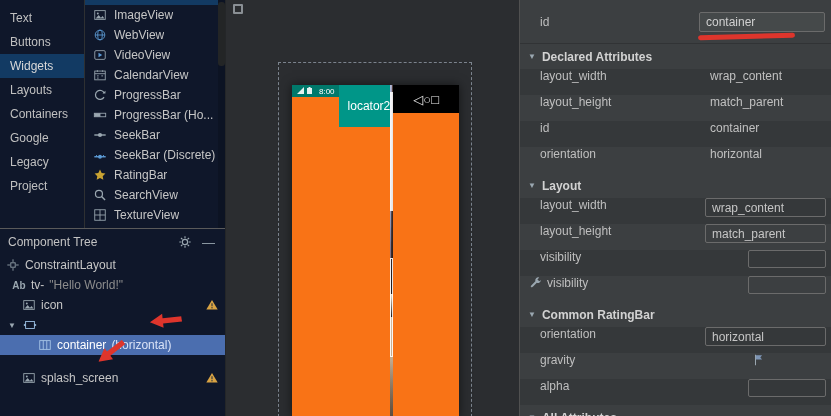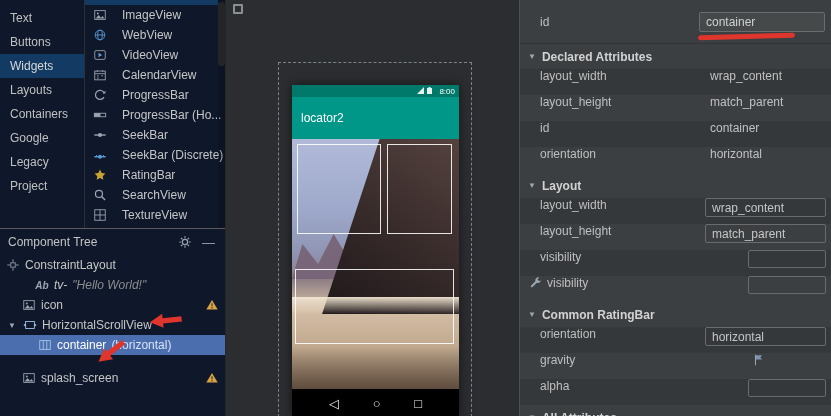--- a/index.html
+++ b/index.html
@@ -8,21 +8,21 @@
   .app{position:relative;width:831px;height:416px;display:flex}
 
   
   .left{width:225px;display:flex;flex-direction:column;background:#0f172a}
   .palette{height:228px;display:flex;overflow:hidden}
   .palette-cats{width:85px;padding-top:6px;border-right:1px solid #2e3032}
   .cat{height:24px;line-height:24px;padding-left:10px;color:#c0c0c0;cursor:default;white-space:nowrap}
   .cat.sel{background:#123a63;color:#d8d8d8}
   .palette-widgets{flex:1;position:relative;padding-top:5px;overflow:hidden}
   .top-strip{position:absolute;top:0;left:0;right:7px;height:5px;background:#123a63}
-  .witem{height:20px;display:flex;align-items:center;gap:15px;padding-left:8px;white-space:nowrap}
+  .witem{height:20px;display:flex;align-items:center;gap:7px;padding-left:8px;white-space:nowrap}
   .wlabel{color:#c6c6c6;overflow:hidden;text-overflow:ellipsis}
   .icon{width:14px;height:14px;flex:none;display:inline-block;line-height:0}
   .wtrack{position:absolute;right:0;top:0;bottom:0;width:7px;background:rgba(0,0,0,.15)}
   .wthumb{position:absolute;right:0;top:2px;width:7px;height:64px;background:#232526;border-radius:3px}
 
   
   .ctree{flex:1;position:relative;border-top:1px solid #5a5a5a;overflow:hidden}
   .ctree-header{height:26px;display:flex;align-items:center;padding:0 10px 0 8px;gap:10px}
   .ctree-title{color:#c3c3c3;margin-right:auto}
   .minim{color:#9aa7b0;font-size:13px;line-height:13px;cursor:default}
@@ -36,21 +36,21 @@
   .ab{color:#9aa7b0;font-size:10px;font-weight:bold;width:14px;flex:none;text-align:center}
   .warn{margin-left:auto}
   .tree-arrow{position:absolute;pointer-events:none}
   .tree-arrow-1{left:150px;top:84px;transform:rotate(-6deg)}
   .tree-arrow-2{left:96px;top:115px;transform:rotate(-38deg)}
 
   
   .design{width:295px;position:relative;background:#2b2d30;border-left:1px solid #242628;border-right:1px solid #505050}
   .corner-icon{position:absolute;left:7px;top:4px;width:10px;height:10px;border:2px solid #8a8f94;border-radius:1px}
   .sel-bounds{position:absolute;left:52px;top:62px;width:194px;height:360px;border:1px dashed #7b838d}
-  .phone{position:absolute;left:13px;top:22px;width:167px;height:332px;background:#fef9c3;display:flex;flex-direction:column;box-shadow:0 0 10px rgba(0,0,0,.55)}
+  .phone{position:absolute;left:13px;top:22px;width:167px;height:332px;background:#f97316;display:flex;flex-direction:row;box-shadow:0 0 10px rgba(0,0,0,.55)}
   .statusbar{height:12px;background:#00796b;display:flex;justify-content:flex-end;align-items:center;gap:3px;padding:0 4px;color:#fff;font-size:8px}
   .appbar{height:42px;background:#009688;color:#fff;display:flex;align-items:center;padding-left:9px;font-size:12px}
   .pcontent{flex:1;position:relative;overflow:hidden}
   .ph-base{position:absolute;inset:0;background:linear-gradient(180deg,#b2bad9 0%,#9ea9cb 28%,#8f94b3 46%,#8d7e84 56%,#d4bea6 68%,#c2ab90 82%,#8f7963 100%)}
   .ph-mtn-right{position:absolute;right:0;top:0;width:82%;height:70%;clip-path:polygon(42% 0,100% 0,100% 100%,0 100%);background:linear-gradient(215deg,#55423f 0%,#3a2d2c 45%,#1e1719 100%)}
   .ph-mtn-left{position:absolute;left:0;top:36%;width:52%;height:20%;clip-path:polygon(0 100%,12% 30%,30% 70%,48% 10%,65% 60%,82% 35%,100% 100%);background:#776377;opacity:.95}
   .ph-shore{position:absolute;left:0;right:0;top:63%;height:7%;background:linear-gradient(180deg,rgba(243,232,211,.95),rgba(243,232,211,0))}
   .ph-fg{position:absolute;left:0;right:0;bottom:0;height:17%;background:linear-gradient(180deg,rgba(70,52,40,0),rgba(55,40,30,.55))}
   .ovl{position:absolute;border:1px solid rgba(255,255,255,.88)}
   .ovl-a{left:3%;top:2%;width:50%;height:36%}
@@ -190,21 +190,21 @@
         <span class="minim">—</span>
       </div>
       <div id="ctree-list">
           <div class="trow" style="padding-left: 6px;">
             <span class="icon"><svg width="14" height="14" viewBox="0 0 16 16">
                 <path d="M1.5 8h3M11.5 8h3M8 1.5v3M8 11.5v3" stroke="#9aa7b0"></path>
                 <rect x="5.5" y="5.5" width="5" height="5" fill="none" stroke="#9aa7b0"></rect>
               </svg></span>
             <span class="tlabel">ConstraintLayout</span>
           </div>
-          <div class="trow" style="padding-left: 35px; font-style: italic;">
+          <div class="trow" style="padding-left: 12px;">
             <span class="ab">Ab</span>
             <span class="tlabel">tv-</span>
             <span class="suffix"> "Hello World!"</span>
           </div>
           <div class="trow" style="padding-left: 22px;">
             <span class="icon"><svg width="14" height="14" viewBox="0 0 16 16">
                 <rect x="2" y="3" width="12" height="10" fill="none" stroke="#9aa7b0"></rect>
                 <circle cx="5.5" cy="6.3" r="1.1" fill="#9aa7b0"></circle>
                 <path d="M3 12l3.5-4 2.5 3 2-2 2 3z" fill="#9aa7b0"></path>
               </svg></span>
@@ -214,21 +214,20 @@
                 <path d="M8 6v3.4" stroke="#3c3f41" stroke-width="1.4"></path>
                 <circle cx="8" cy="11.2" r=".9" fill="#3c3f41"></circle>
               </svg></span>
           </div>
           <div class="trow" style="padding-left: 8px;">
             <span class="expander">▼</span>
             <span class="icon"><svg width="14" height="14" viewBox="0 0 16 16">
                 <rect x="3" y="4" width="10" height="8" fill="none" stroke="#9fc3e7"></rect>
                 <path d="M.5 8l2.5-2v4zM15.5 8l-2.5-2v4z" fill="#9fc3e7"></path>
               </svg></span>
-            <span class="tlabel">HorizontalScrollView</span>
           </div>
           <div class="trow sel" style="padding-left: 38px;">
             <span class="icon"><svg width="14" height="14" viewBox="0 0 16 16">
                 <rect x="2" y="3" width="12" height="10" fill="none" stroke="#a9c7e8"></rect>
                 <path d="M6 3v10M10 3v10" stroke="#a9c7e8"></path>
               </svg></span>
             <span class="tlabel">container</span>
             <span class="suffix">(horizontal)</span>
           </div>
           <div class="trow" style="padding-left: 22px; margin-top: 13px;">

